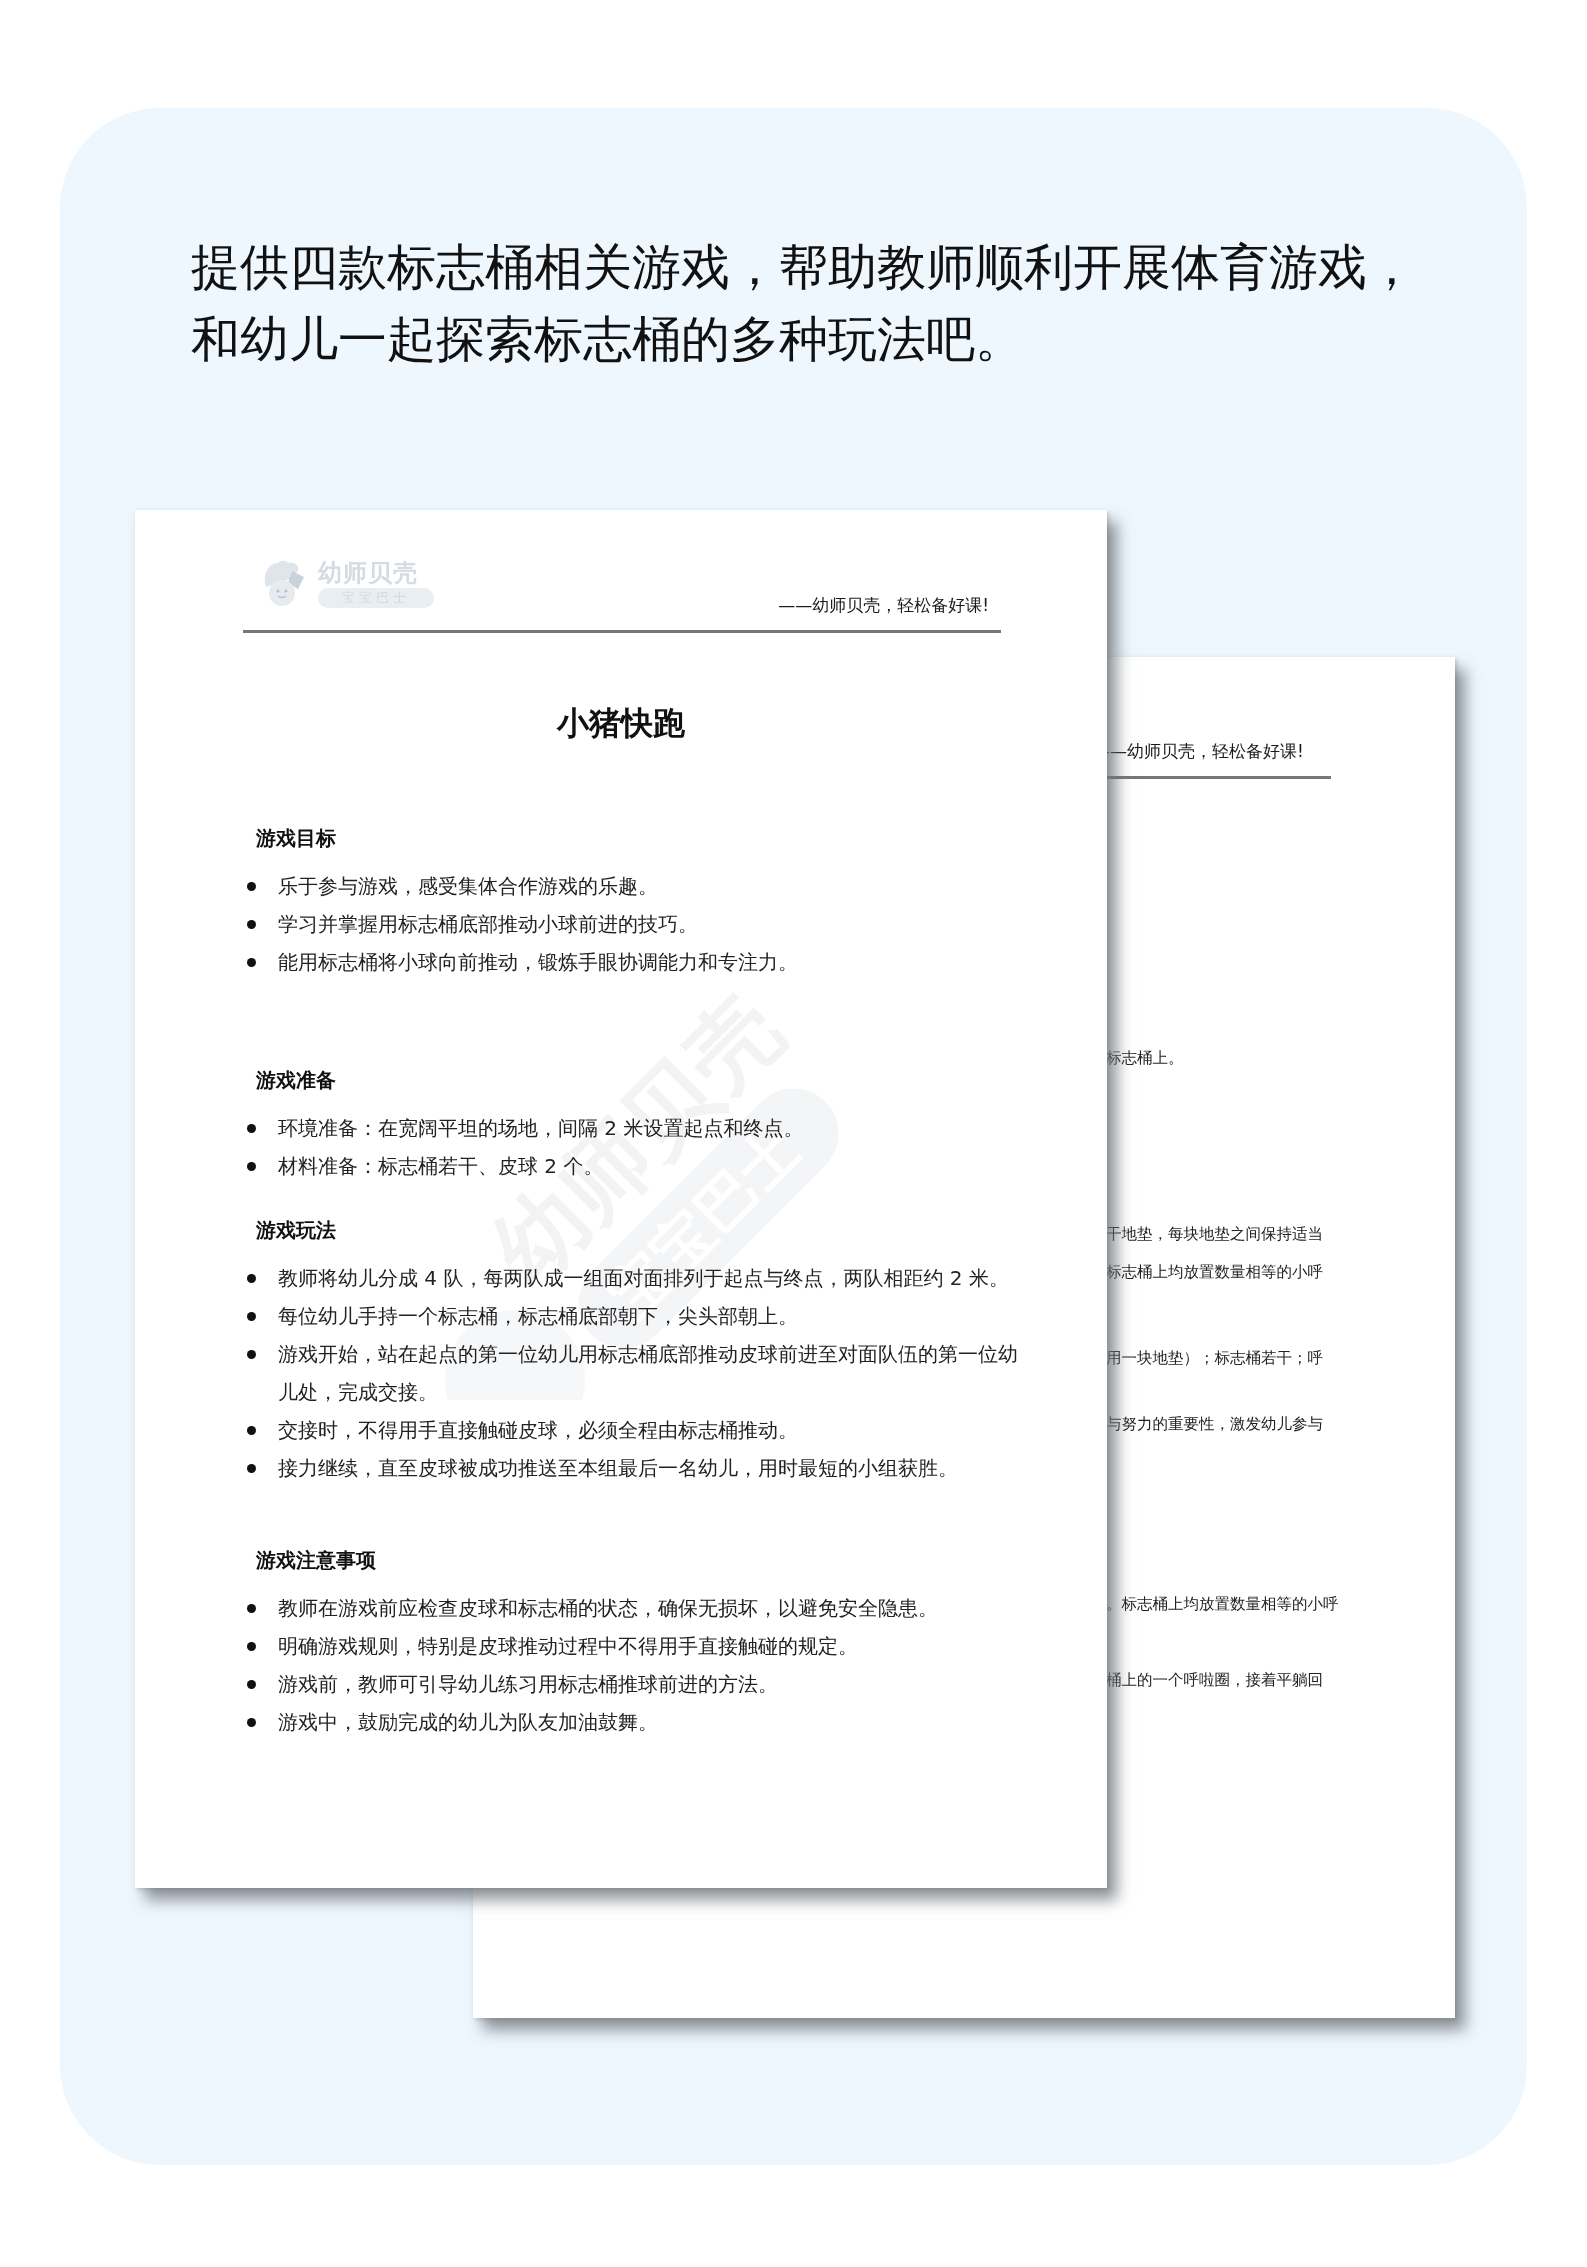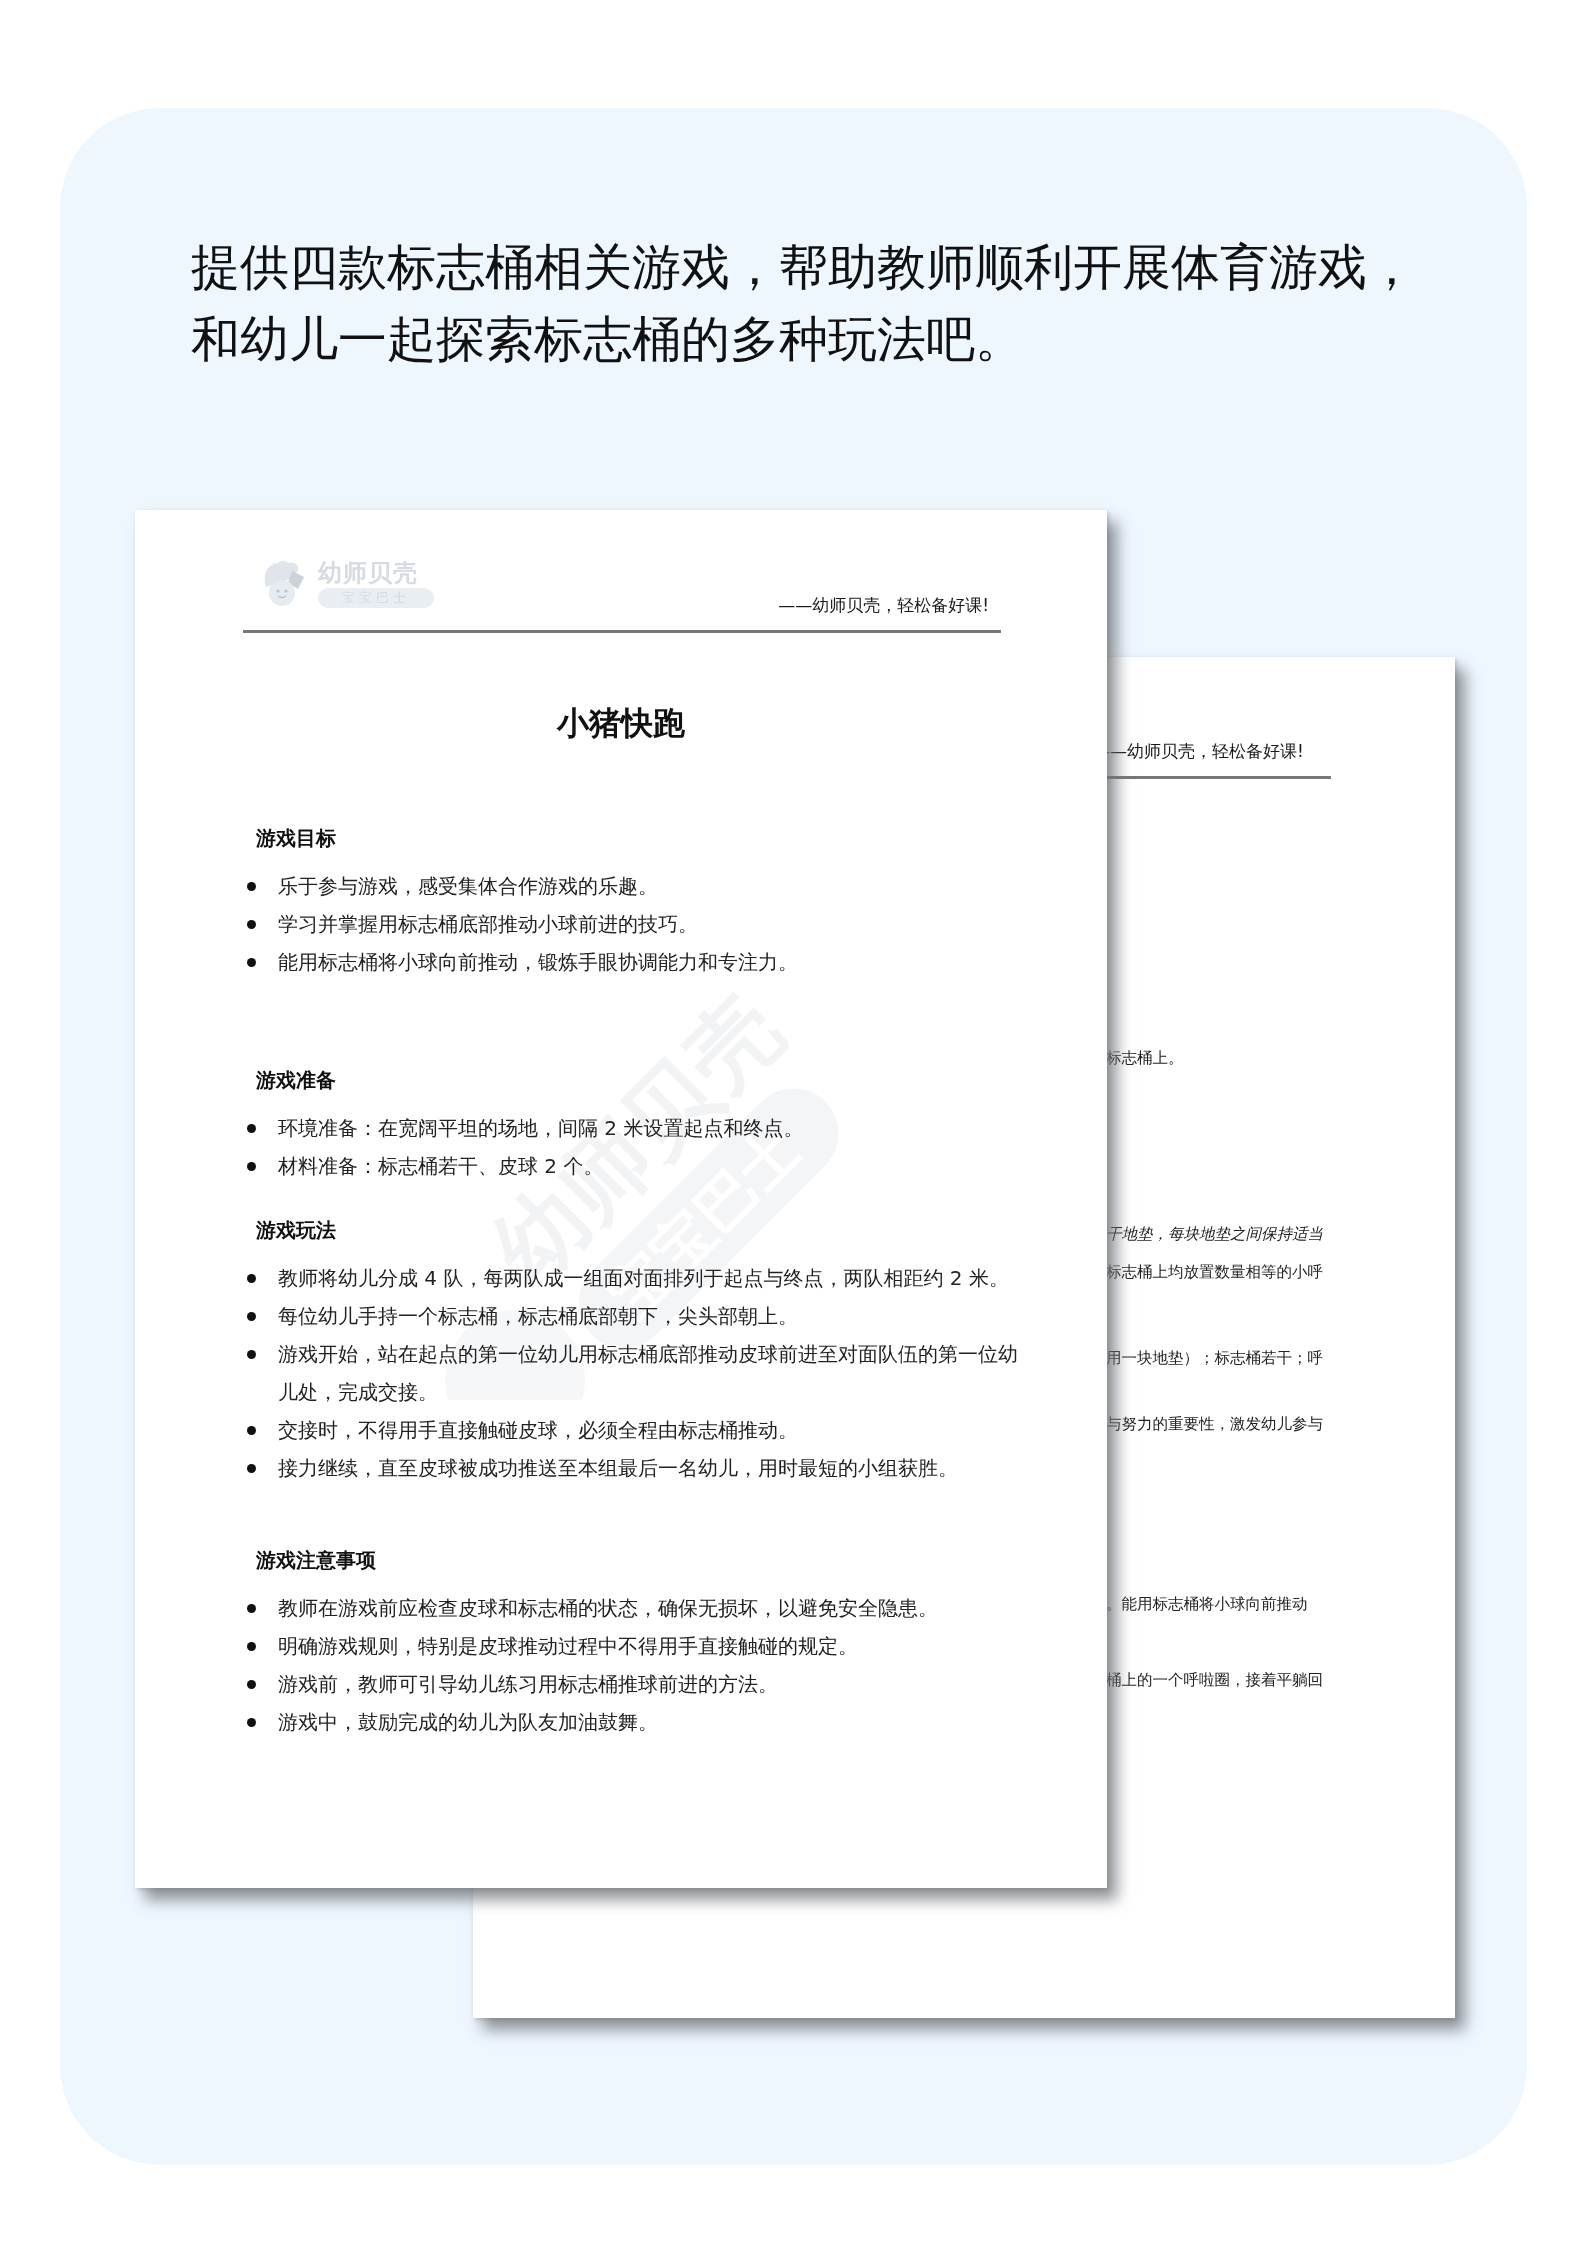--- a/index.html
+++ b/index.html
@@ -88,25 +88,25 @@
 
 <div class="headline">
   <div>提供四款标志桶相关游戏，帮助教师顺利开展体育游戏，</div>
   <div>和幼儿一起探索标志桶的多种玩法吧。</div>
 </div>
 
 <div class="page back">
   <span class="abs back-tagline" style="left:620px; top:83px;">——幼师贝壳，轻松备好课!</span>
   <div class="back-rule" style="left:620px; top:119px; width:238px;"></div>
   <span class="abs frag" style="left:633px; top:391px;">标志桶上。</span>
-  <span class="abs frag" style="left:633px; top:567px;font-style:italic;">干地垫，每块地垫之间保持适当</span>
+  <span class="abs frag" style="left:633px; top:567px;">干地垫，每块地垫之间保持适当</span>
   <span class="abs frag" style="left:633px; top:605px;">标志桶上均放置数量相等的小呼</span>
   <span class="abs frag" style="left:633px; top:691px;">用一块地垫）；标志桶若干；呼</span>
   <span class="abs frag" style="left:633px; top:757px;">与努力的重要性，激发幼儿参与</span>
-  <span class="abs frag" style="left:633px; top:937px;">。能用标志桶将小球向前推动</span>
+  <span class="abs frag" style="left:633px; top:937px;">。标志桶上均放置数量相等的小呼</span>
   <span class="abs frag" style="left:633px; top:1013px;">桶上的一个呼啦圈，接着平躺回</span>
 </div>
 
 <div class="page front">
 
   <svg class="watermark" viewBox="0 0 420 420">
     <g transform="rotate(-45 210 210)" fill="#f3f4f6">
       <text x="60" y="200" font-size="90" font-weight="bold" font-family="DejaVu Sans, sans-serif" fill="#f2f3f5">幼师贝壳</text>
       <rect x="70" y="230" width="330" height="90" rx="45" fill="#f4f5f7"></rect>
       <text x="110" y="295" font-size="60" font-weight="bold" font-family="DejaVu Sans, sans-serif" fill="#ffffff">宝宝巴士</text>

